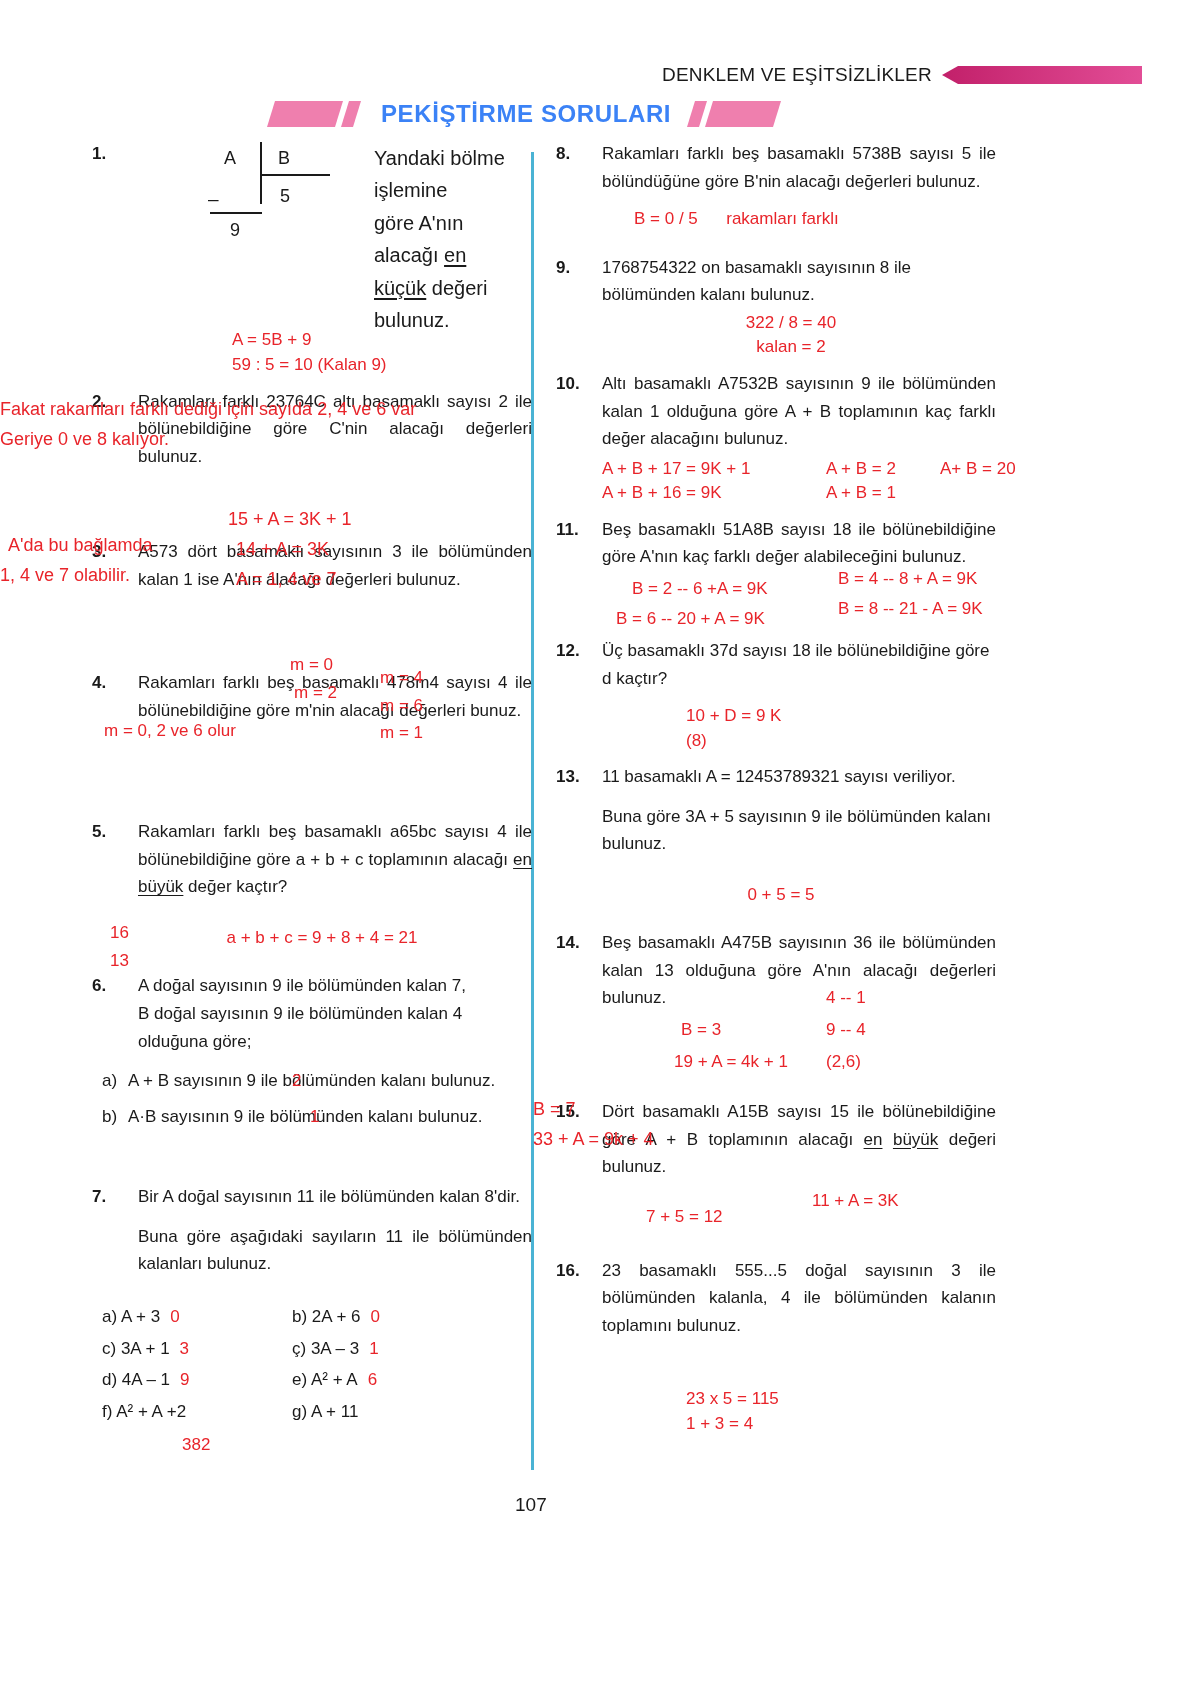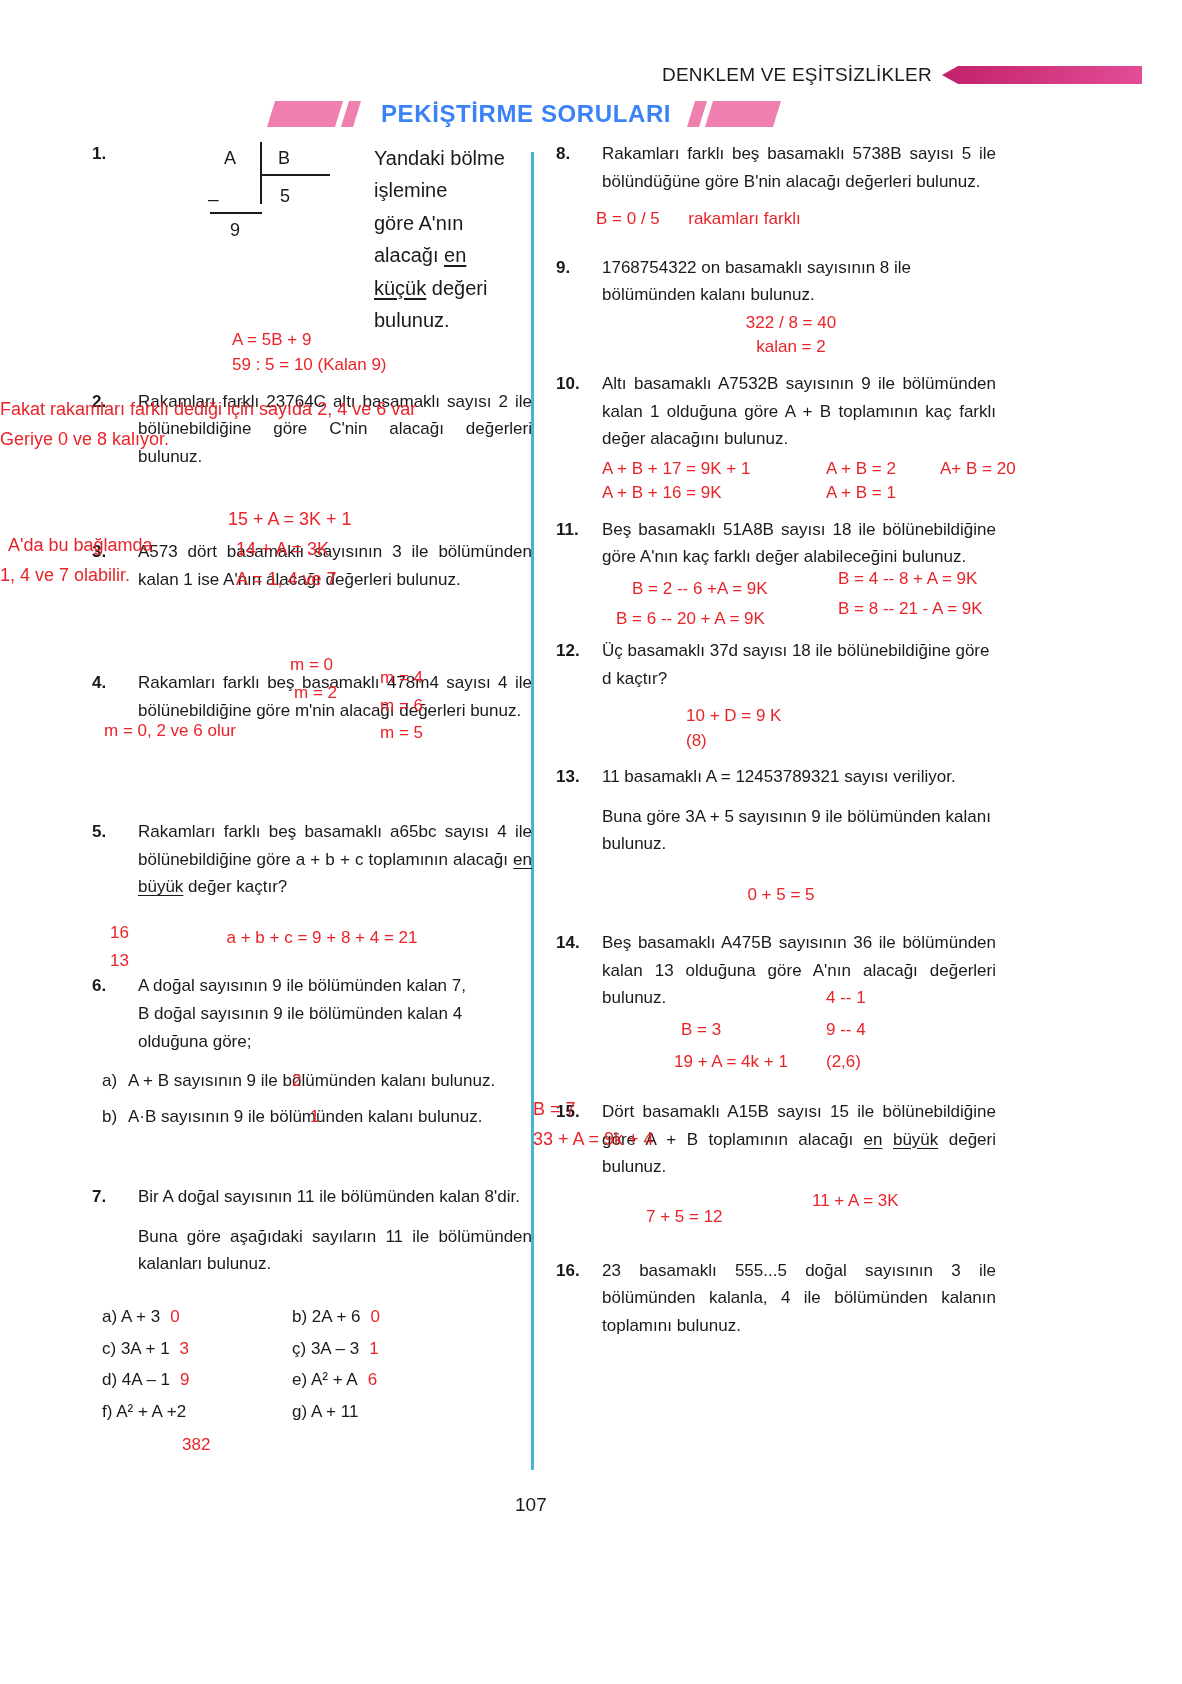--- a/index.html
+++ b/index.html
@@ -352,21 +352,21 @@
     <div style="margin-left:90px;margin-top:6px" class="ans">382</div>
   </div>
 
   <div class="col col-right">
 
     <div class="q">
       <div class="q-num">8.</div>
       <div class="q-body">Rakamları farklı beş basamaklı 5738B sayısı 5 ile bölündüğüne göre B'nin alacağı değerleri bulunuz.</div>
     </div>
     <div class="spacer-sm"></div>
-    <div style="margin-left:40px">
+    <div style="margin-left:78px">
       <span class="ans">B = 0 / 5</span>
       <span class="ans" style="margin-left:24px">rakamları farklı</span>
     </div>
 
     <div class="spacer-md"></div>
 
     <div class="q">
       <div class="q-num">9.</div>
       <div class="q-body nojust">1768754322   on basamaklı sayısının 8 ile bölümünden kalanı bulunuz.</div>
     </div>
@@ -451,36 +451,40 @@
       <span class="ans" style="position:absolute;left:0;top:10px">7 + 5 = 12</span>
       <span class="ans" style="position:absolute;left:166px;top:-6px">11 + A = 3K</span>
     </div>
 
     <div class="spacer-md"></div>
 
     <div class="q">
       <div class="q-num">16.</div>
       <div class="q-body">23 basamaklı 555...5 doğal sayısının 3 ile bölümünden kalanla, 4 ile bölümünden kalanın toplamını bulunuz.</div>
     </div>
+    <div style="margin-left:130px;margin-top:48px">
+      <span class="ans blk">23 x 5 = 115</span>
+      <span class="ans blk">1 + 3 = 4</span>
+    </div>
   </div>
 
   <div class="note big" style="left:0px;  top:396px;">Fakat rakamları farklı dediği için sayıda 2, 4 ve 6 var</div>
   <div class="note big" style="left:0px;  top:426px;">Geriye 0 ve 8 kalıyor.</div>
 
   <div class="note big" style="left:228px; top:506px;">15 + A = 3K + 1</div>
   <div class="note big" style="left:236px; top:536px;">14 + A = 3K</div>
   <div class="note big" style="left:236px; top:566px;">A = 1, 4 ve 7</div>
   <div class="note big" style="left:8px;   top:532px;">A'da bu bağlamda</div>
   <div class="note big" style="left:0px;   top:562px;">1, 4 ve 7 olabilir.</div>
 
   <div class="note" style="left:290px; top:652px;">m = 0</div>
   <div class="note" style="left:294px; top:680px;">m = 2</div>
   <div class="note" style="left:380px; top:665px;">m = 4</div>
   <div class="note" style="left:380px; top:693px;">m = 6</div>
-  <div class="note" style="left:380px; top:720px;">m = 5</div>
+  <div class="note" style="left:380px; top:720px;">m = 1</div>
   <div class="note" style="left:104px; top:718px;">m = 0, 2 ve 6 olur</div>
 
   <div class="note" style="left:110px; top:920px;">16</div>
   <div class="note" style="left:110px; top:948px;">13</div>
 
   <div class="note big" style="left:533px; top:1096px;">B = 7</div>
   <div class="note big" style="left:533px; top:1126px;">33 + A = 9k + 4</div>
 
   <div class="pageno">107</div>
 </div>

